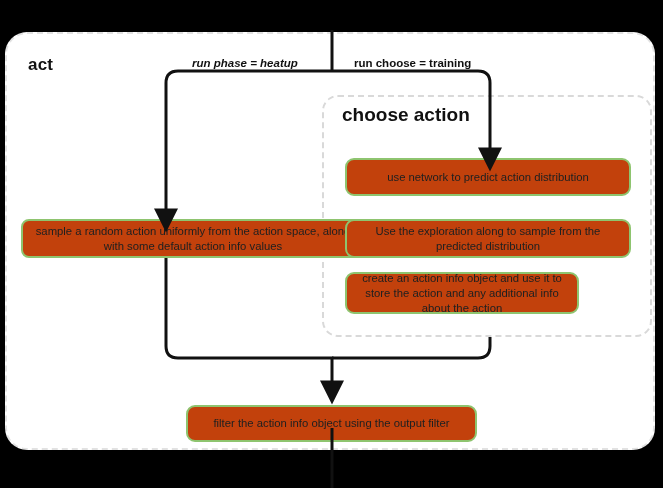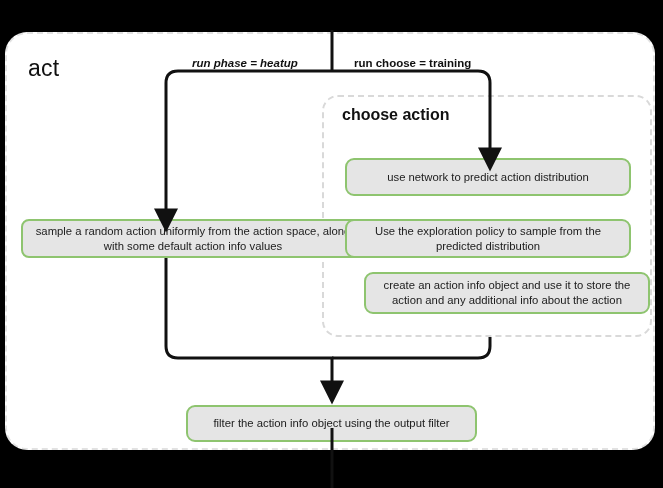--- a/index.html
+++ b/index.html
@@ -25,22 +25,22 @@
     background: #ffffff;
     border: 2px dashed #e2e2e2;
     border-radius: 22px;
     box-sizing: border-box;
   }
 
   #act-title {
     position: absolute;
     left: 28px;
     top: 55px;
-    font-size: 23px;
-    font-weight: normal;
+    font-size: 17px;
+    font-weight: bold;
     color: #111111;
     letter-spacing: 0.2px;
   }
 
   
   #choose-group {
     position: absolute;
     left: 322px;
     top: 95px;
     width: 330px;
@@ -48,47 +48,47 @@
     border: 2px dashed #d9d9d9;
     border-radius: 16px;
     box-sizing: border-box;
     background: transparent;
   }
   #choose-title {
     position: absolute;
     left: 342px;
     top: 104px;
     width: 130px;
-    font-size: 16px;
+    font-size: 19px;
     font-weight: bold;
     color: #111111;
     line-height: 21px;
   }
 
   
   .gbox {
     position: absolute;
     box-sizing: border-box;
-    background: #e5e5e5;
+    background: #c2410c;
     border: 2px solid #8ec46f;
     border-radius: 9px;
     display: flex;
     align-items: center;
     justify-content: center;
     text-align: center;
     color: #202020;
     font-size: 11.3px;
     line-height: 15px;
     padding: 3px 8px;
   }
 
   #box-sample      { left: 21px;  top: 219px; width: 344px; height: 39px; border-radius: 8px; }
   #box-usenetwork  { left: 345px; top: 158px; width: 286px; height: 38px; }
   #box-exploration { left: 345px; top: 219px; width: 286px; height: 39px; }
-  #box-createinfo  { left: 364px; top: 272px; width: 286px; height: 42px; }
+  #box-createinfo  { left: 345px; top: 272px; width: 234px; height: 42px; }
   #box-filter      { left: 186px; top: 405px; width: 291px; height: 37px; }
 
   
   .edge-label {
     position: absolute;
     font-size: 11.5px;
     font-weight: bold;
     color: #111111;
     white-space: nowrap;
   }
@@ -115,21 +115,21 @@
 <div id="choose-group"></div>
 <div id="choose-title">choose action</div>
 
 <div class="edge-label" id="label-heatup">run phase = heatup</div>
 <div class="edge-label" id="label-training">run choose = training</div>
 
 <div class="gbox" id="box-sample">sample a random action uniformly from the action space, along with some default action info values</div>
 
 <div class="gbox" id="box-usenetwork">use network to predict action distribution</div>
 
-<div class="gbox" id="box-exploration">Use the exploration policy to sample from the predicted distribution</div>
+<div class="gbox" id="box-exploration">Use the exploration along to sample from the predicted distribution</div>
 
 <div class="gbox" id="box-createinfo">create an action info object and use it to store the action and any additional info about the action</div>
 
 <div class="gbox" id="box-filter">filter the action info object using the output filter</div>
 
 <svg id="connectors" viewBox="0 0 663 488" xmlns="http://www.w3.org/2000/svg">
   <defs>
     <marker id="arrowhead" markerWidth="9" markerHeight="8" refX="1.2" refY="4" orient="auto" markerUnits="strokeWidth">
       <path d="M0,0 L0,8 L8,4 z" fill="#111111"></path>
     </marker>

